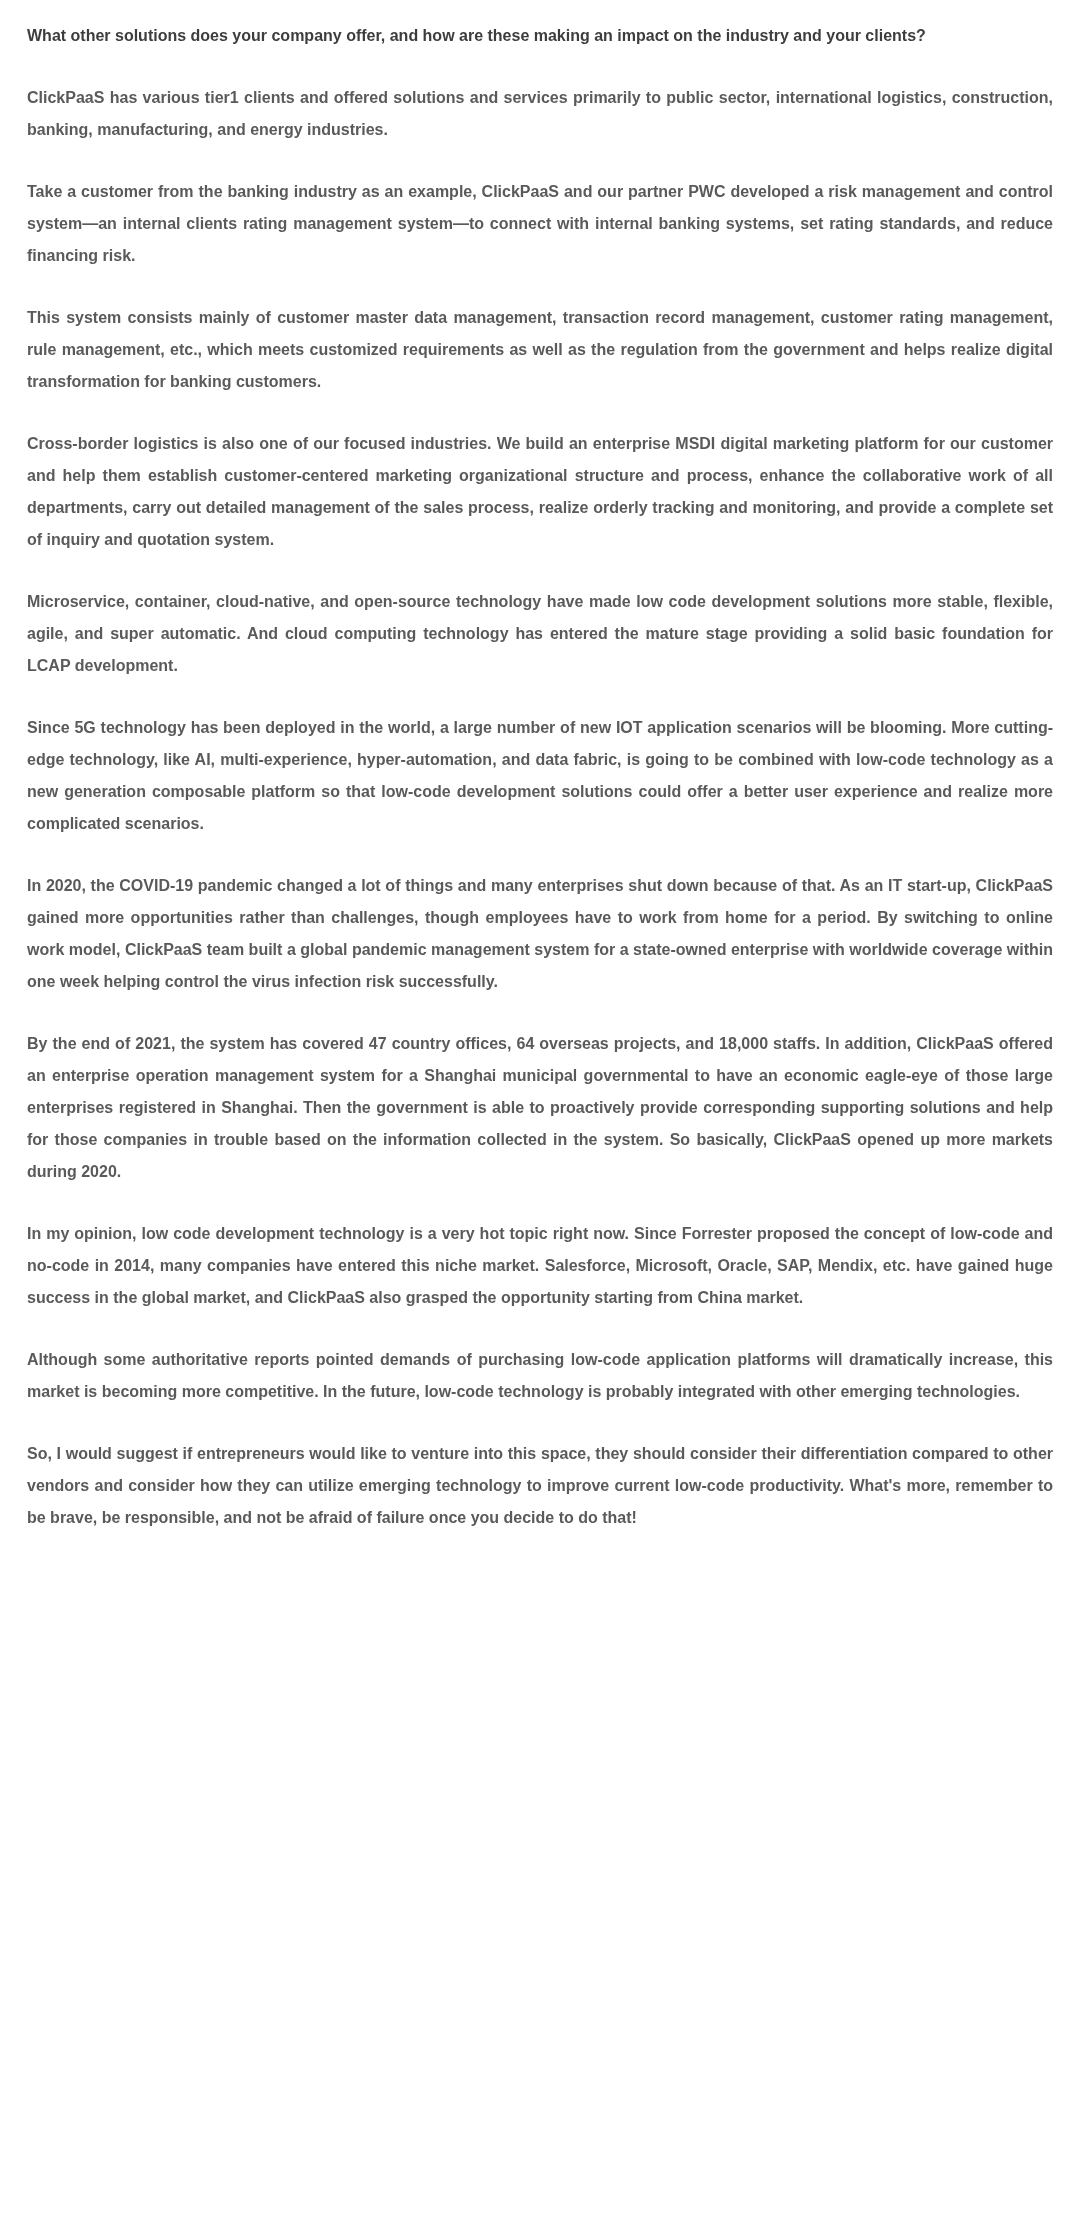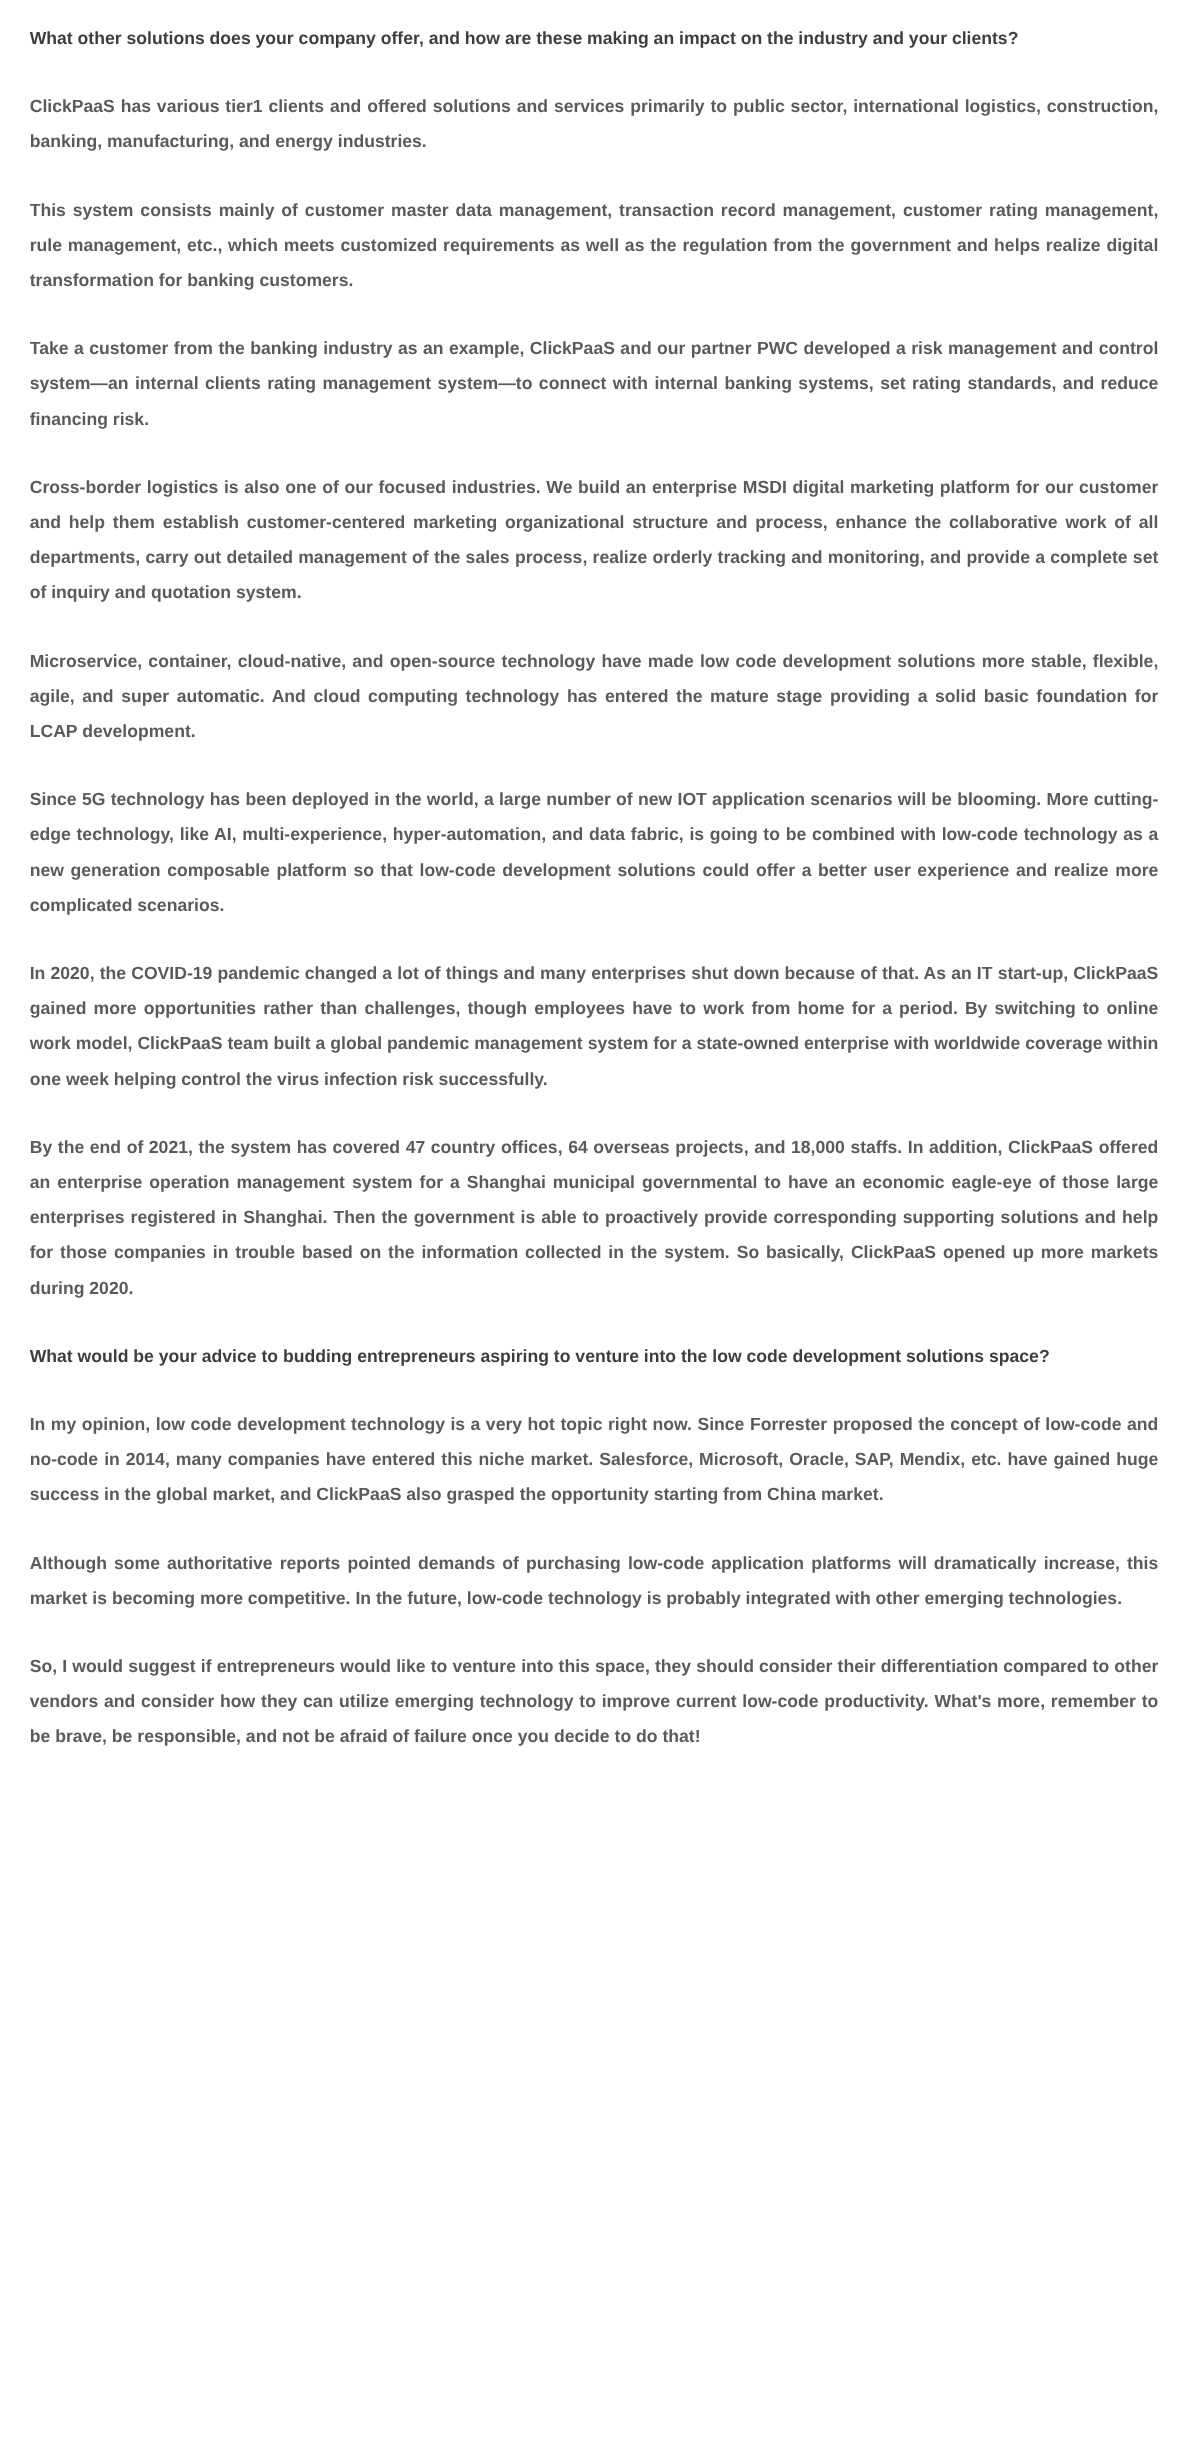--- a/index.html
+++ b/index.html
@@ -35,25 +35,24 @@
     margin-bottom: 0;
   }
 </style>
 </head>
 <body>
 
 <main class="page">
   <div id="article-content">
       <h2 class="q-heading">What other solutions does your company offer, and how are these making an impact on the industry and your clients?</h2>
       <p class="a-paragraph">ClickPaaS has various tier1 clients and offered solutions and services primarily to public sector, international logistics, construction, banking, manufacturing, and energy industries.</p>
+      <p class="a-paragraph">Take a customer from the banking industry as an example, ClickPaaS and our partner PWC developed a risk management and control system—an internal clients rating management system—to connect with internal banking systems, set rating standards, and reduce financing risk.</p>
       <p class="a-paragraph">This system consists mainly of customer master data management, transaction record management, customer rating management, rule management, etc., which meets customized requirements as well as the regulation from the government and helps realize digital transformation for banking customers.</p>
-      <p class="a-paragraph">Take a customer from the banking industry as an example, ClickPaaS and our partner PWC developed a risk management and control system—an internal clients rating management system—to connect with internal banking systems, set rating standards, and reduce financing risk.</p>
       <p class="a-paragraph">Cross-border logistics is also one of our focused industries. We build an enterprise MSDI digital marketing platform for our customer and help them establish customer-centered marketing organizational structure and process, enhance the collaborative work of all departments, carry out detailed management of the sales process, realize orderly tracking and monitoring, and provide a complete set of inquiry and quotation system.</p>
       <p class="a-paragraph">Microservice, container, cloud-native, and open-source technology have made low code development solutions more stable, flexible, agile, and super automatic. And cloud computing technology has entered the mature stage providing a solid basic foundation for LCAP development.</p>
       <p class="a-paragraph">Since 5G technology has been deployed in the world, a large number of new IOT application scenarios will be blooming. More cutting-edge technology, like AI, multi-experience, hyper-automation, and data fabric, is going to be combined with low-code technology as a new generation composable platform so that low-code development solutions could offer a better user experience and realize more complicated scenarios.</p>
       <p class="a-paragraph">In 2020, the COVID-19 pandemic changed a lot of things and many enterprises shut down because of that. As an IT start-up, ClickPaaS gained more opportunities rather than challenges, though employees have to work from home for a period. By switching to online work model, ClickPaaS team built a global pandemic management system for a state-owned enterprise with worldwide coverage within one week helping control the virus infection risk successfully.</p>
       <p class="a-paragraph">By the end of 2021, the system has covered 47 country offices, 64 overseas projects, and 18,000 staffs. In addition, ClickPaaS offered an enterprise operation management system for a Shanghai municipal governmental to have an economic eagle-eye of those large enterprises registered in Shanghai. Then the government is able to proactively provide corresponding supporting solutions and help for those companies in trouble based on the information collected in the system. So basically, ClickPaaS opened up more markets during 2020.</p>
-      <h2 class="q-heading">What would be your advice to budding entrepreneurs aspiring to venture into the low code development solutions space?</h2>
       <p class="a-paragraph">In my opinion, low code development technology is a very hot topic right now. Since Forrester proposed the concept of low-code and no-code in 2014, many companies have entered this niche market. Salesforce, Microsoft, Oracle, SAP, Mendix, etc. have gained huge success in the global market, and ClickPaaS also grasped the opportunity starting from China market.</p>
       <p class="a-paragraph">Although some authoritative reports pointed demands of purchasing low-code application platforms will dramatically increase, this market is becoming more competitive. In the future, low-code technology is probably integrated with other emerging technologies.</p>
       <p class="a-paragraph">So, I would suggest if entrepreneurs would like to venture into this space, they should consider their differentiation compared to other vendors and consider how they can utilize emerging technology to improve current low-code productivity. What's more, remember to be brave, be responsible, and not be afraid of failure once you decide to do that!</p>
     </div>
 </main>
 
 </body></html>

